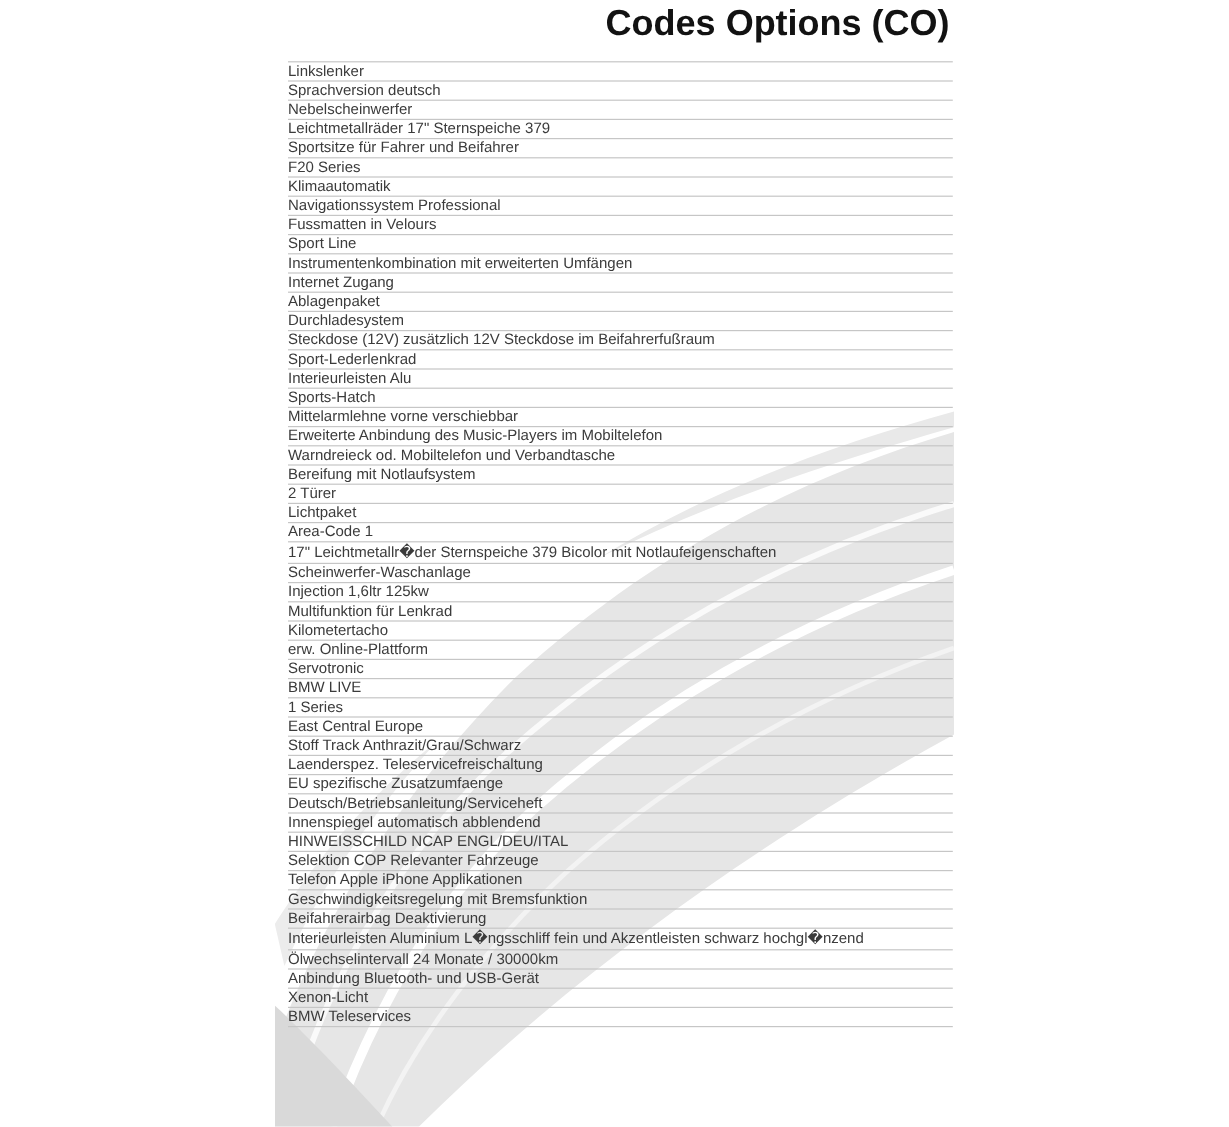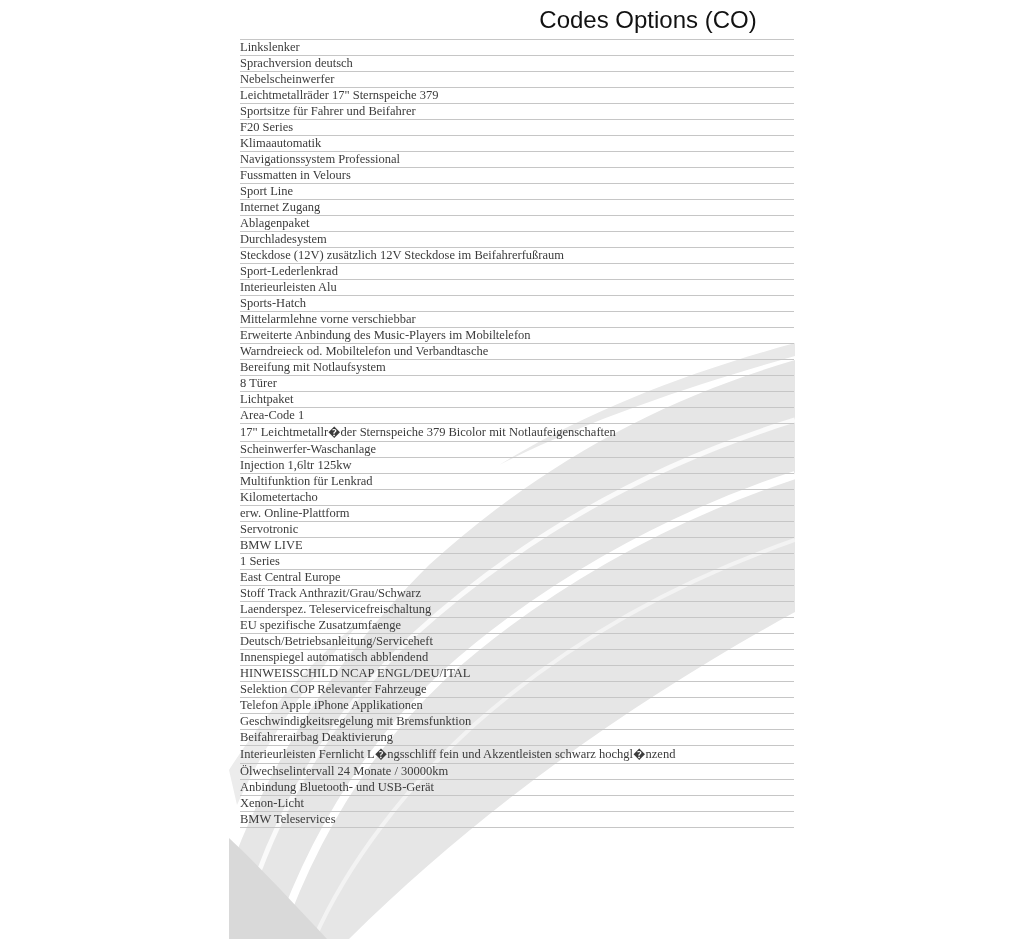--- a/index.html
+++ b/index.html
@@ -23,29 +23,28 @@
   .content{
     position:relative; z-index:1;
   }
   .title-wrap{
     height:39px;
     box-sizing:border-box;
     display:flex; align-items:center; justify-content:center;
     padding-left:272px;
   }
   .title{
-    font-size:24px;
-    font-weight:normal;
+    font-size:30px;
+    font-weight:bold;
     color:var(--title_text,#121212);
     white-space:nowrap;
   }
   .options-list{
-    margin:0 1px 0 11px;
+    margin:12px 1px 0 11px;
     border-top:1px solid var(--separator,#c6c6c6);
-    font-family:Liberation Serif, serif;
   }
   .row{
     height:15px;
     line-height:15px;
     border-bottom:1px solid var(--separator,#c6c6c6);
     font-size:12.5px;
     color:var(--text,#3b3b3b);
     white-space:nowrap;
   }
   .row.tall{
@@ -81,32 +80,33 @@
         <div class="row">Linkslenker</div>
         <div class="row">Sprachversion deutsch</div>
         <div class="row">Nebelscheinwerfer</div>
         <div class="row">Leichtmetallräder 17" Sternspeiche 379</div>
         <div class="row">Sportsitze für Fahrer und Beifahrer</div>
         <div class="row">F20 Series</div>
         <div class="row">Klimaautomatik</div>
         <div class="row">Navigationssystem Professional</div>
         <div class="row">Fussmatten in Velours</div>
         <div class="row">Sport Line</div>
+        <div class="row">Instrumentenkombination mit erweiterten Umfängen</div>
         <div class="row">Internet Zugang</div>
         <div class="row">Ablagenpaket</div>
         <div class="row">Durchladesystem</div>
         <div class="row">Steckdose (12V) zusätzlich 12V Steckdose im Beifahrerfußraum</div>
         <div class="row">Sport-Lederlenkrad</div>
         <div class="row">Interieurleisten Alu</div>
         <div class="row">Sports-Hatch</div>
         <div class="row">Mittelarmlehne vorne verschiebbar</div>
         <div class="row">Erweiterte Anbindung des Music-Players im Mobiltelefon</div>
         <div class="row">Warndreieck od. Mobiltelefon und Verbandtasche</div>
         <div class="row">Bereifung mit Notlaufsystem</div>
-        <div class="row">8 Türer</div>
+        <div class="row">2 Türer</div>
         <div class="row">Lichtpaket</div>
         <div class="row">Area-Code 1</div>
         <div class="row tall">17" Leichtmetallr�der Sternspeiche 379 Bicolor mit Notlaufeigenschaften</div>
         <div class="row">Scheinwerfer-Waschanlage</div>
         <div class="row">Injection 1,6ltr 125kw</div>
         <div class="row">Multifunktion für Lenkrad</div>
         <div class="row">Kilometertacho</div>
         <div class="row">erw. Online-Plattform</div>
         <div class="row">Servotronic</div>
         <div class="row">BMW LIVE</div>
@@ -115,21 +115,21 @@
         <div class="row">Stoff Track Anthrazit/Grau/Schwarz</div>
         <div class="row">Laenderspez. Teleservicefreischaltung</div>
         <div class="row">EU spezifische Zusatzumfaenge</div>
         <div class="row">Deutsch/Betriebsanleitung/Serviceheft</div>
         <div class="row">Innenspiegel automatisch abblendend</div>
         <div class="row">HINWEISSCHILD NCAP ENGL/DEU/ITAL</div>
         <div class="row">Selektion COP Relevanter Fahrzeuge</div>
         <div class="row">Telefon Apple iPhone Applikationen</div>
         <div class="row">Geschwindigkeitsregelung mit Bremsfunktion</div>
         <div class="row">Beifahrerairbag Deaktivierung</div>
-        <div class="row tall">Interieurleisten Fernlicht L�ngsschliff fein und Akzentleisten schwarz hochgl�nzend</div>
+        <div class="row tall">Interieurleisten Aluminium L�ngsschliff fein und Akzentleisten schwarz hochgl�nzend</div>
         <div class="row">Ölwechselintervall 24 Monate / 30000km</div>
         <div class="row">Anbindung Bluetooth- und USB-Gerät</div>
         <div class="row">Xenon-Licht</div>
         <div class="row">BMW Teleservices</div>
       </div>
   </div>
 
 </div>
 
 </body></html>

